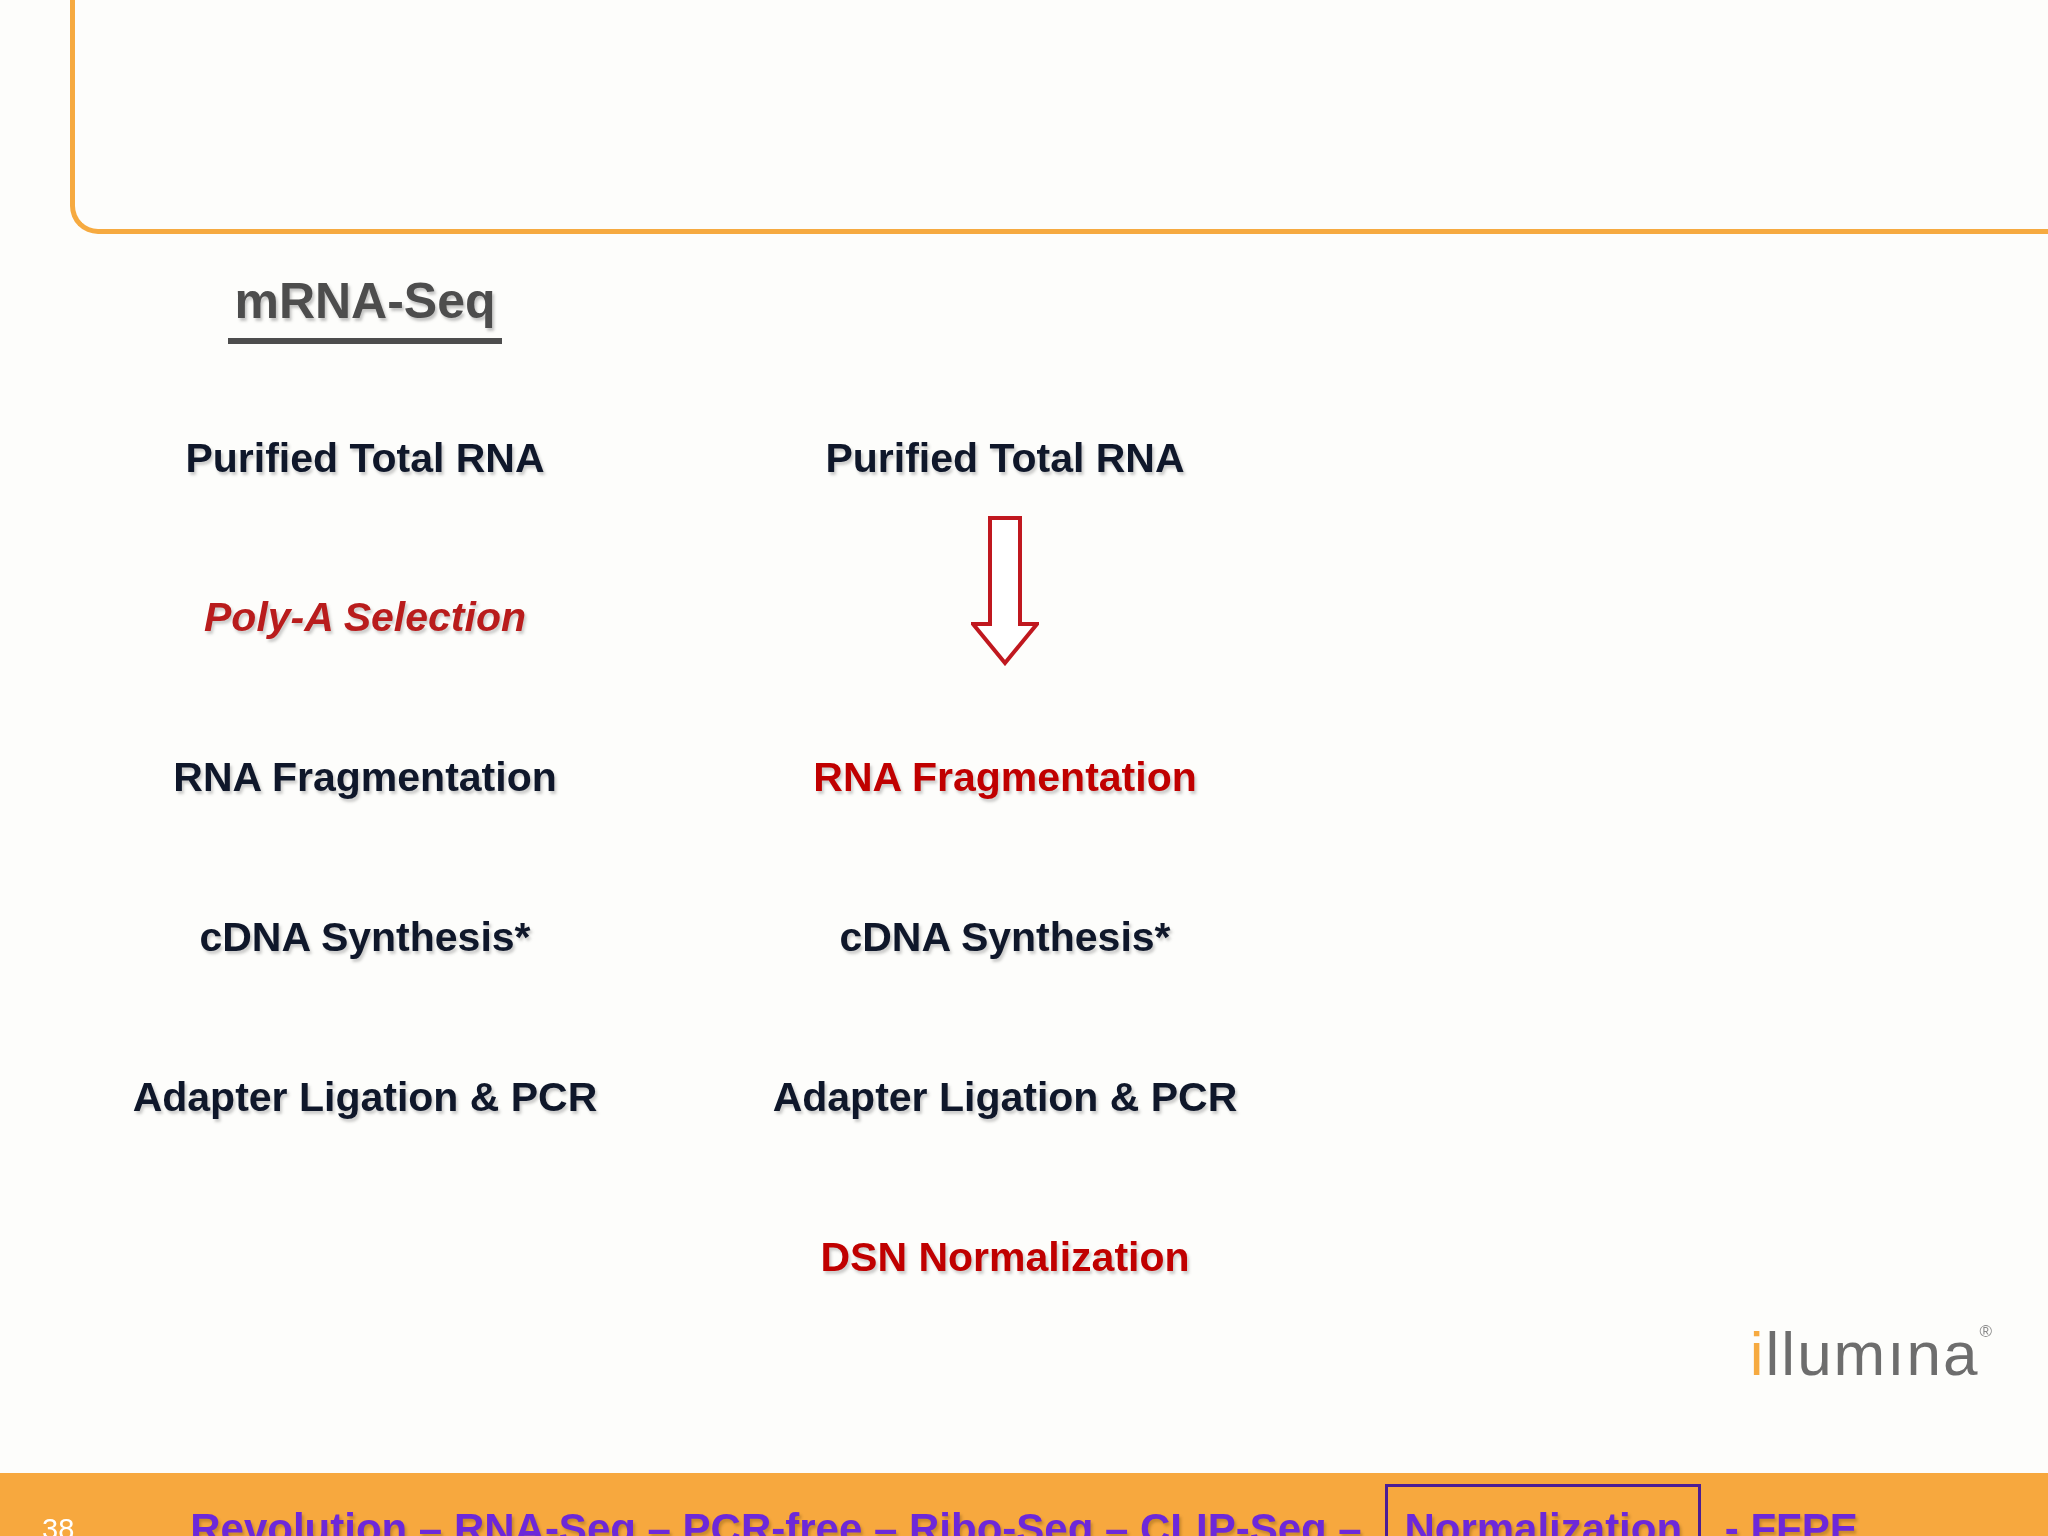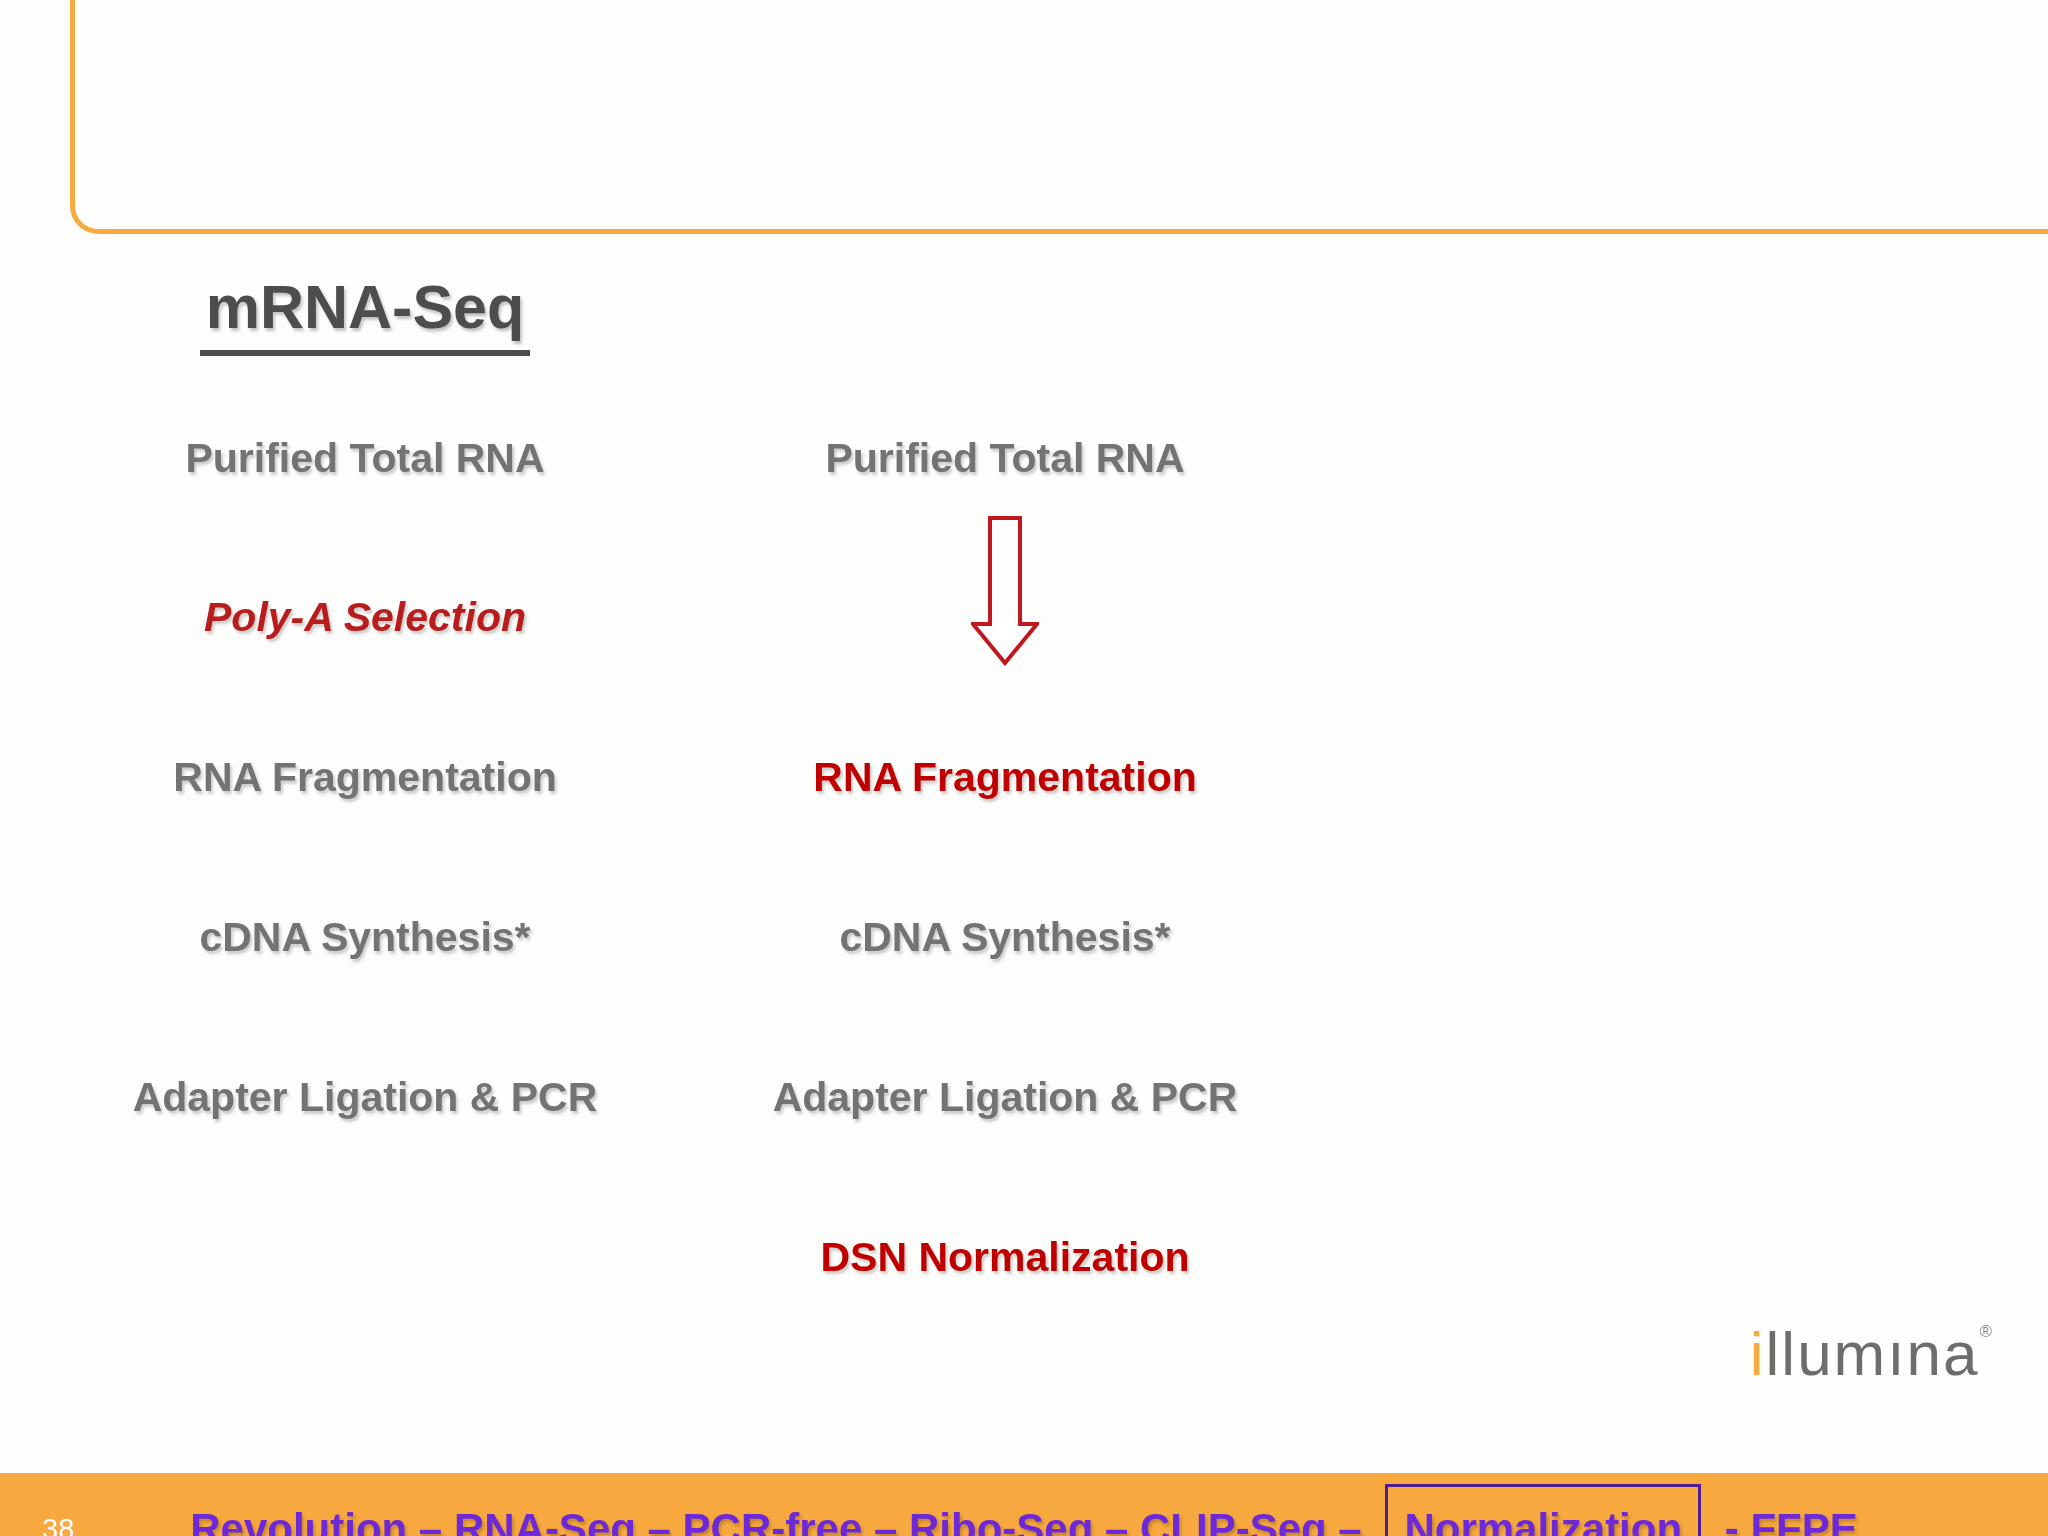--- a/index.html
+++ b/index.html
@@ -33,36 +33,36 @@
     white-space:nowrap;
   }
 
   .col{position:absolute;top:0;height:1400px;}
   .col1{left:90px;width:550px;}
   .col2{left:730px;width:550px;}
 
   .col-header{
     position:absolute;top:272px;left:0;width:100%;
     text-align:center;
-    font-size:61px;font-weight:bold;color:#4d4d4d;
+    font-size:50px;font-weight:bold;color:#4d4d4d;
     text-shadow:2px 3px 3px rgba(90,90,90,0.35);
   }
   .col-header .u{
     display:inline-block;
     border-bottom:6px solid #4d4d4d;
     padding:0 6px 8px 6px;
   }
   .col-header .it{font-style:italic;}
 
   .step{
     position:absolute;left:0;width:100%;
     text-align:center;
     font-size:41px;font-weight:bold;
     line-height:52px;
-    color:#737373;
+    color:#0f172a;
     text-shadow:2px 3px 3px rgba(90,90,90,0.3);
     white-space:nowrap;
   }
   .s-red{color:#C00000;}
   .s-red-italic{color:#b91c1c;font-style:italic;}
 
   .t432{top:432px;} .t591{top:591px;} .t751{top:751px;}
   .t911{top:911px;} .t1071{top:1071px;} .t1231{top:1231px;}
 
   .down-arrow{

